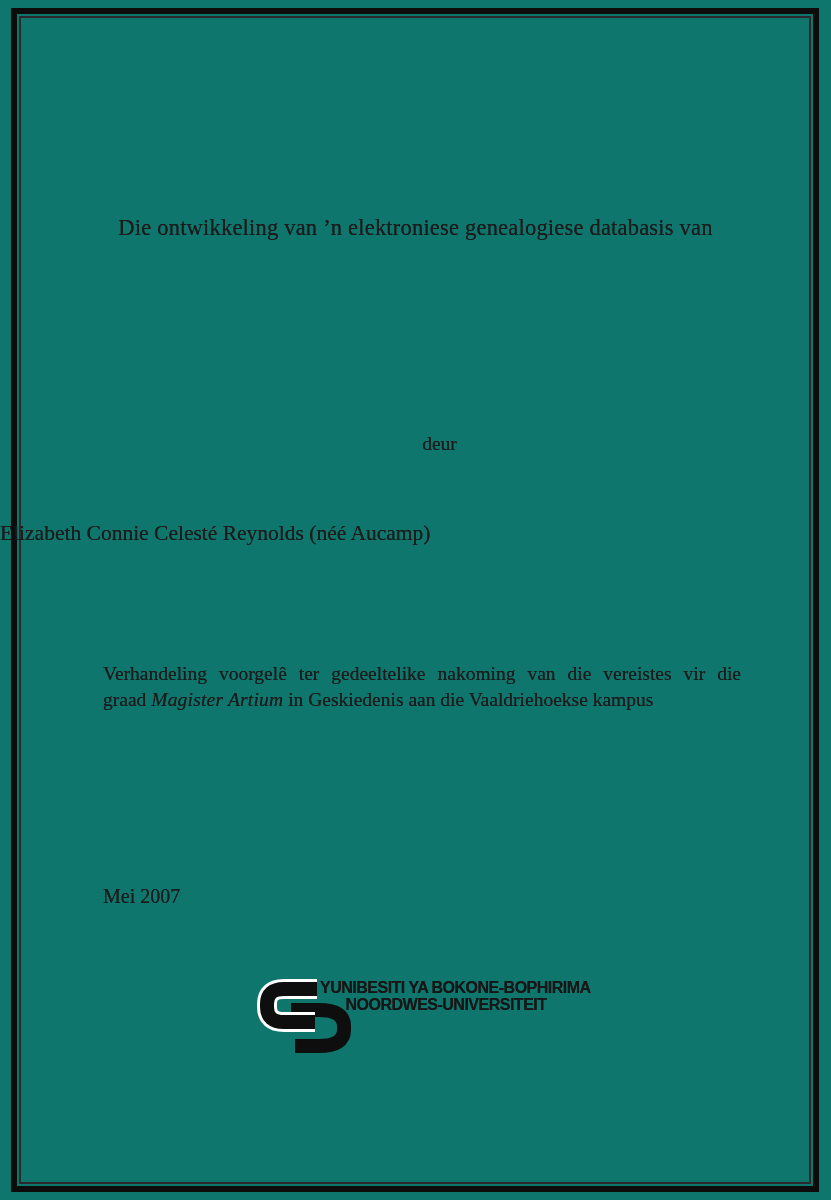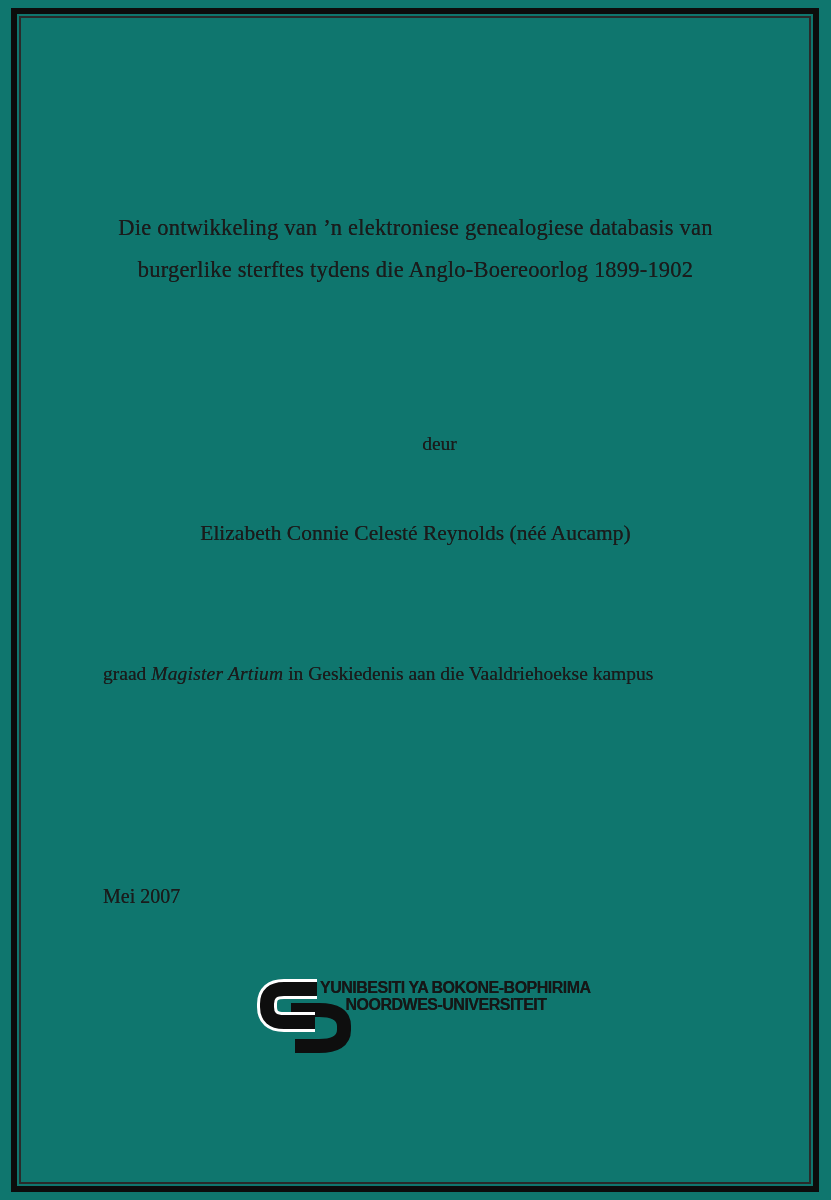--- a/index.html
+++ b/index.html
@@ -43,21 +43,21 @@
     left: 0; right: 0;
     top: 430px;
     text-align: center;
     font-size: 19.5px;
     line-height: 27px;
     margin-left: 48px;
   }
   .author {
     left: 0; right: 0;
     top: 518px;
-    text-align: center;
+    text-align: left;
     font-size: 21.5px;
     line-height: 30px;
   }
   .statement {
     left: 103px;
     top: 661px;
     width: 638px;
     font-size: 19.5px;
     line-height: 26px;
   }
@@ -103,28 +103,28 @@
 <body>
 
 <div class="page">
 
   <div class="frame-outer">
     <div class="frame-inner"></div>
   </div>
 
   <div class="txt title-block">
     <div>Die ontwikkeling van ’n elektroniese genealogiese databasis van</div>
-    <div>burgerlike sterftes tydens die Anglo-Boereoorlog 1899-1902</div>
   </div>
 
   <div class="txt byline">deur</div>
 
   <div class="txt author">Elizabeth Connie Celesté Reynolds (néé Aucamp)</div>
 
   <div class="txt statement">
+    <div class="line-just">Verhandeling voorgelê ter gedeeltelike nakoming van die vereistes vir die</div>
     <div><span>graad </span><i>Magister Artium</i><span> in Geskiedenis aan die Vaaldriehoekse kampus</span></div>
   </div>
 
   <div class="txt credits">
     <div>Mei 2007</div>
   </div>
 
   <div class="logo">
     <svg width="97" height="84" viewBox="0 0 97 84" aria-hidden="true">
 

